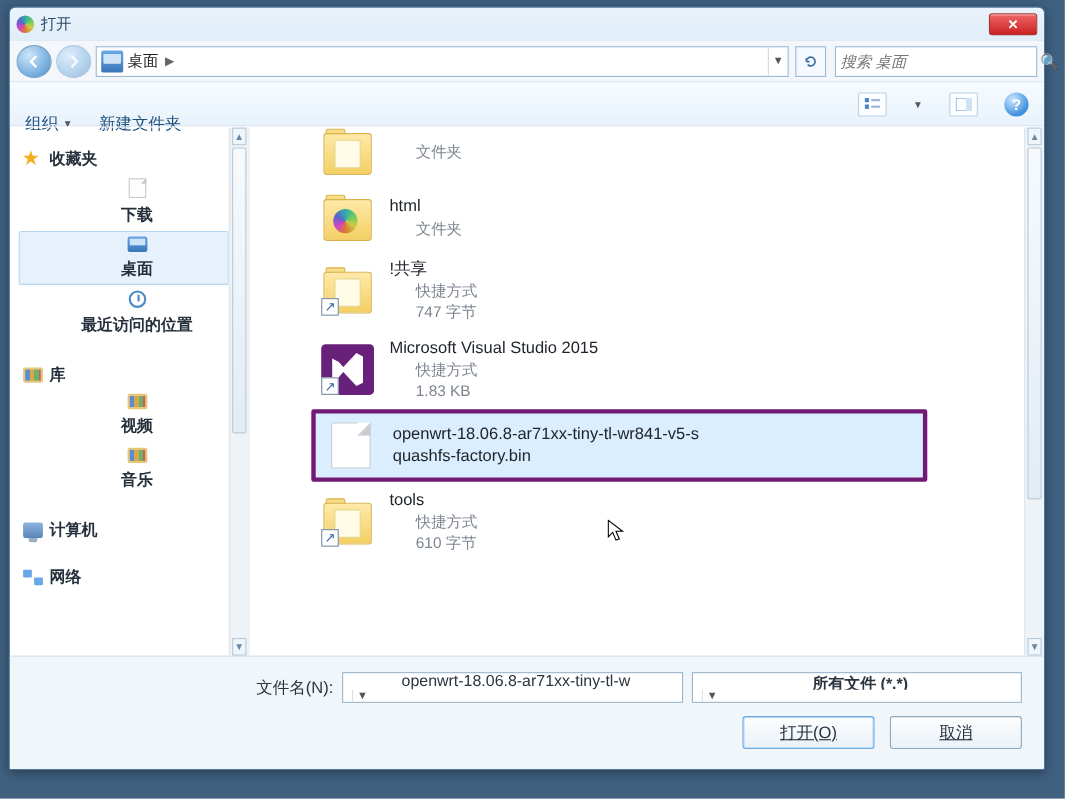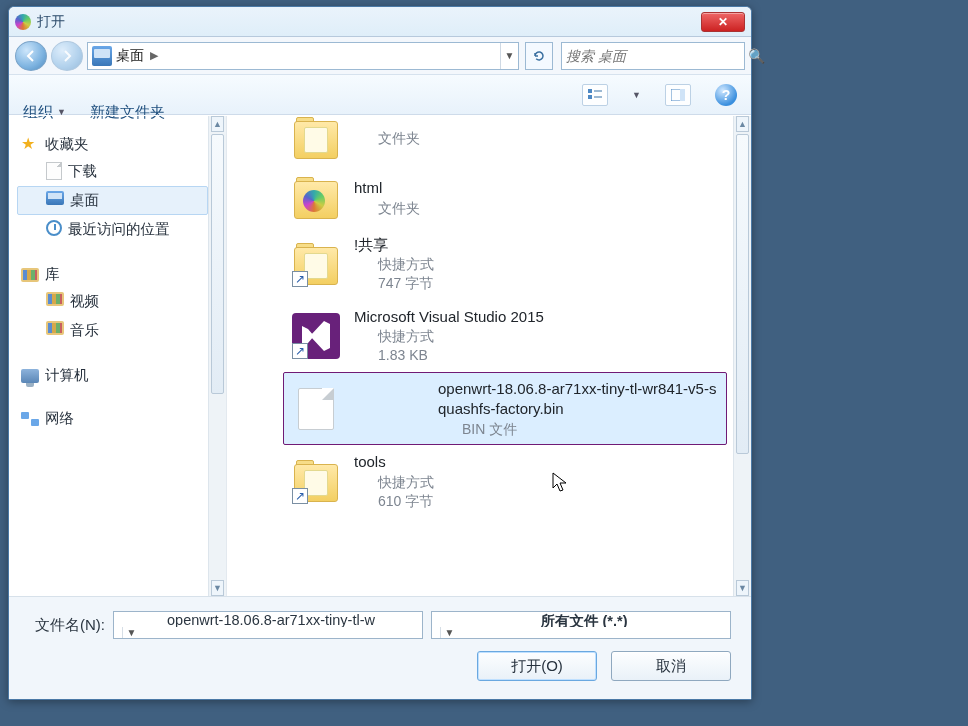--- a/index.html
+++ b/index.html
@@ -1,18 +1,18 @@
 <!DOCTYPE html>
 <html><head>
 <meta charset="utf-8">
 <style>
 * { margin: 0; padding: 0; box-sizing: border-box; font-family: "Microsoft YaHei", "Segoe UI", Tahoma, sans-serif; }
 body { background: #406080; width: 968px; height: 726px; overflow: hidden; position: relative; }
 .dialog {
-  position: absolute; left: 8px; top: 6px; width: 744px; height: 694px;
+  position: absolute; left: 8px; top: 6px; width: 942px; height: 694px;
   background: #fff; border: 1px solid #4b79a6; border-radius: 6px 6px 2px 2px;
   box-shadow: 0 2px 10px rgba(0,0,0,.35);
   display: flex; flex-direction: column;
 }
 .titlebar {
   height: 30px; background: linear-gradient(#eaf3fb,#dfeef9);
   border-bottom: 1px solid #b7c9dc; border-radius: 6px 6px 0 0;
   display: flex; align-items: center; padding: 0 6px; gap: 6px;
 }
 .app-icon { width:16px; height:16px; border-radius:50%;
@@ -48,23 +48,23 @@
 .searchbox .sicon { color:#3a6fa0; font-size:14px; }
 .toolbar { height:40px; background: linear-gradient(#f6fbff,#e8f2fb); border-bottom:1px solid #cedbea;
   display:flex; align-items:center; padding:0 14px; gap:24px; font-size:15px; color:#1f4f7e; }
 .tb-item { display:flex; align-items:center; gap:4px; cursor:pointer;margin-top:35px; }
 .tb-spacer{flex:1;}
 .tb-view { width:26px; height:22px; border:1px solid #bcd1e5; background:#fdfeff; border-radius:2px; display:flex; align-items:center; justify-content:center; cursor:pointer; }
 .tb-help { width:22px; height:22px; border-radius:50%; background: radial-gradient(circle at 35% 30%,#cfe7ff,#3a8fde 70%); color:#fff; font-weight:bold; display:flex; align-items:center; justify-content:center; cursor:pointer; font-size:14px;}
 .body { flex:1; display:flex; min-height:0; border-top:1px solid #fff; }
 .sidebar { width:218px; border-right:1px solid #e3e9ef; display:flex; }
 .tree { flex:1; padding:16px 0 0 8px; font-size:14.5px; color:#26303c; overflow:hidden; }
-.group { margin-bottom: 18px; }
+.group { margin-bottom: 18px; font-weight: bold; }
 .group-head { display:flex; align-items:center; gap:6px; padding:3px 4px; cursor:pointer;}
-.node { display:flex; gap:6px; padding:4px 4px 4px 28px; cursor:pointer; border:1px solid transparent;}
+.node { display:flex; align-items:center; gap:6px; padding:4px 4px 4px 28px; cursor:pointer; border:1px solid transparent;flex-direction:column;}
 .node.sel { background:#e6f1fb; border:1px solid #b7d6f3; border-radius:2px;}
 .star{ width:18px;height:18px; display:inline-block; position:relative;}
 .star::before{content:"★"; color:#f2b01e; font-size:16px; position:absolute; left:0; top:-2px;}
 .file-ic{ width:16px;height:18px;background:#fdfdfd;border:1px solid #c5c9cc; position:relative; display:inline-block;}
 .file-ic::after{content:"";position:absolute;right:-1px;top:-1px;width:5px;height:5px;background:linear-gradient(135deg,transparent 48%,#c5c9cc 50%);}
 .desk-ic{ width:18px;height:14px;background:linear-gradient(#6aa7e8,#3a77b8);border-radius:2px;position:relative;display:inline-block;}
 .desk-ic::after{content:"";position:absolute;inset:2px 2px 6px 2px;background:#cfe3f7;}
 .clock-ic{ width:16px;height:16px;border:2px solid #4a8ec9;border-radius:50%;display:inline-block;position:relative;}
 .clock-ic::before{content:"";position:absolute;left:6px;top:2px;width:2px;height:6px;background:#4a8ec9;}
 .lib-ic{width:18px;height:14px;display:inline-block;background:#e7c67a;border-radius:2px;position:relative;}
@@ -73,21 +73,21 @@
 .mon-ic::after{content:"";position:absolute;left:5px;bottom:-4px;width:8px;height:4px;background:#9ab0c4;border-radius:0 0 2px 2px;}
 .net-ic{width:18px;height:14px;display:inline-block;position:relative;}
 .net-ic::before{content:"";position:absolute;left:0;top:0;width:8px;height:7px;background:#6aa7e8;border-radius:1px;}
 .net-ic::after{content:"";position:absolute;right:0;bottom:0;width:8px;height:7px;background:#6aa7e8;border-radius:1px;}
 .scrollbar { width:18px; background:#eef3f7; border-left:1px solid #dde5ec; position:relative;}
 .scrollbar .thumb{ position:absolute; left:2px; right:2px; border:1px solid #b9c9d8; background:linear-gradient(#f6fafd,#e2ecf5); border-radius:2px;}
 .scrollbar .btn{ position:absolute; left:2px; right:2px; height:16px; border:1px solid #b9c9d8; background:#eef5fb; display:flex;align-items:center;justify-content:center;color:#6b88a3;font-size:9px;}
 .main { flex:1; display:flex; min-height:0; }
 .list { flex:1; overflow:hidden; padding:6px 6px 6px 56px; }
 .item { display:flex; align-items:center; gap:14px; padding:6px 8px; border:1px solid transparent; border-radius:2px; cursor:pointer; max-width:560px;}
-.item.sel { background:#dbeeff; border:1px solid #701a75;justify-content:space-between;}
+.item.sel { background:#dbeeff; border:4px solid #701a75;}
 .thumb-folder{ width:48px;height:46px; position:relative; }
 .thumb-folder .fbody{position:absolute;inset:6px 2px 2px 2px;background:linear-gradient(#ffe9a8,#f3cf62);border-radius:3px;border:1px solid #d9b34e;}
 .thumb-folder .ftab{position:absolute;left:4px;top:2px;width:18px;height:8px;background:#f7dd88;border:1px solid #d9b34e;border-radius:2px 2px 0 0;}
 .thumb-folder .inner{position:absolute;left:11px;top:15px;width:22px;height:22px;border-radius:50%;background:conic-gradient(#3aa,#6c6,#cc4,#d73,#c4c,#56c,#3aa);}
 .thumb-folder .ypage{position:absolute;left:12px;top:12px;width:24px;height:26px;background:#fffbe7;border:1px solid #e3d98f;border-radius:2px;}
 .thumb-folder .shortcut{position:absolute;left:0;bottom:0;width:16px;height:16px;background:#fff;border:1px solid #7a8fa3;display:flex;align-items:center;justify-content:center;color:#2b5fab;font-size:12px;}
 .thumb-vs{ width:48px;height:46px; position:relative; background:#68217a; border-radius:4px;}
 .thumb-vs svg{position:absolute;inset:6px;}
 .thumb-vs .shortcut{position:absolute;left:0;bottom:0;width:16px;height:16px;background:#fff;border:1px solid #7a8fa3;display:flex;align-items:center;justify-content:center;color:#2b5fab;font-size:12px;}
 .thumb-file{ width:48px;height:46px; position:relative;}
@@ -100,21 +100,21 @@
 .fn-row { display:flex; align-items:center; gap:8px; justify-content:flex-end;}
 .fn-label{ font-size:15px; color:#2a3540; }
 .combo { height:28px; border:1px solid #9cb4ca; background:#fff; display:flex; align-items:center; padding:0 2px 0 8px; font-size:14.5px; color:#2a3540;flex-direction:column;}
 .combo .val{flex:1; white-space:nowrap; overflow:hidden;}
 .combo .dd{width:18px;text-align:center;color:#555;font-size:10px;border-left:1px solid #d6dee6;align-self:stretch;display:flex;align-items:center;justify-content:center;cursor:pointer;}
 .fn-name{ width:310px;}
 .fn-filter{ width:300px;font-weight:bold;}
 .btnrow{ display:flex; gap:14px; justify-content:flex-end;}
 .winbtn{ width:120px; height:30px; border:1px solid #8fa8bf; border-radius:3px;
   background:linear-gradient(#fdfeff,#e9f1f8); font-size:15px; color:#27323e; cursor:pointer;
-  display:flex; align-items:center; justify-content:center; box-shadow:inset 0 1px 0 #fff;}
+  display:flex; align-items:center; justify-content:center; box-shadow:inset 0 1px 0 #fff;text-decoration:underline;}
 .winbtn.primary{ border-color:#6aa8e0; box-shadow:0 0 0 1px #bfe0ff inset, inset 0 1px 0 #fff;}
 .tri{font-size:9px; color:#556;}
 .cursor-arrow{ position:absolute; left:552px; top:472px; width:16px; height:22px; pointer-events:none; z-index:50;}
 </style>
 </head>
 <body>
 
 <div class="dialog">
 
   <div class="titlebar">
@@ -294,21 +294,20 @@
           </div>
         </div>
 
         <div class="item sel">
           <div class="thumb-file">
             <span class="pg"></span>
               <span class="fold"></span>
           </div>
           <div class="meta" style="max-width:280px">
             <span class="name" style="word-break:break-all">openwrt-18.06.8-ar71xx-tiny-tl-wr841-v5-squashfs-factory.bin</span>
-            <span class="sub">BIN 文件</span>
           </div>
         </div>
 
         <div class="item">
           <div class="thumb-folder">
             <span class="ftab"></span>
               <span class="fbody"></span>
               <span class="ypage"></span>
             <span class="shortcut">↗</span>
           </div>

